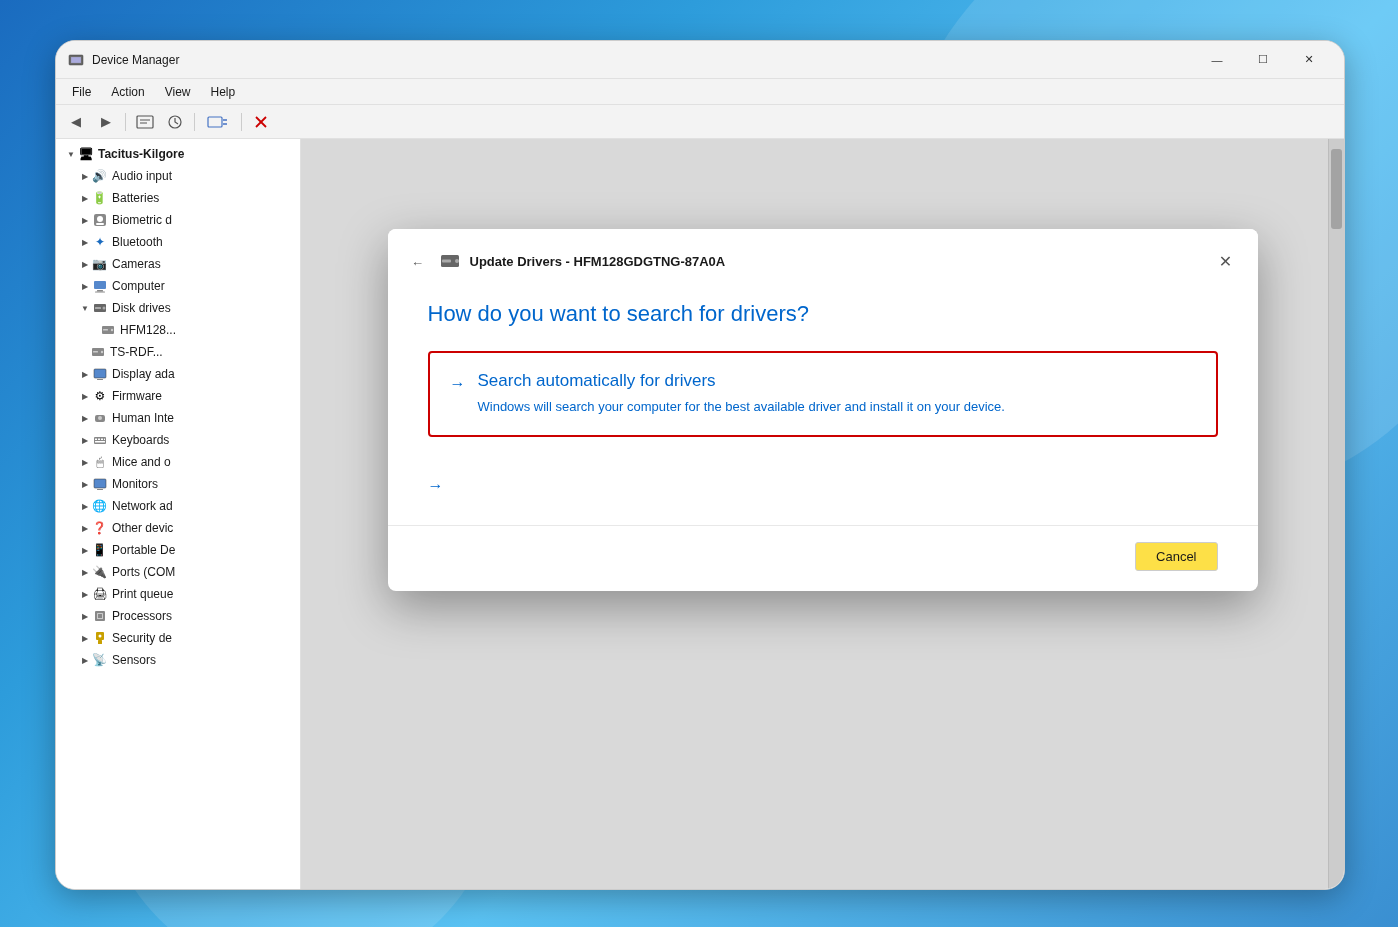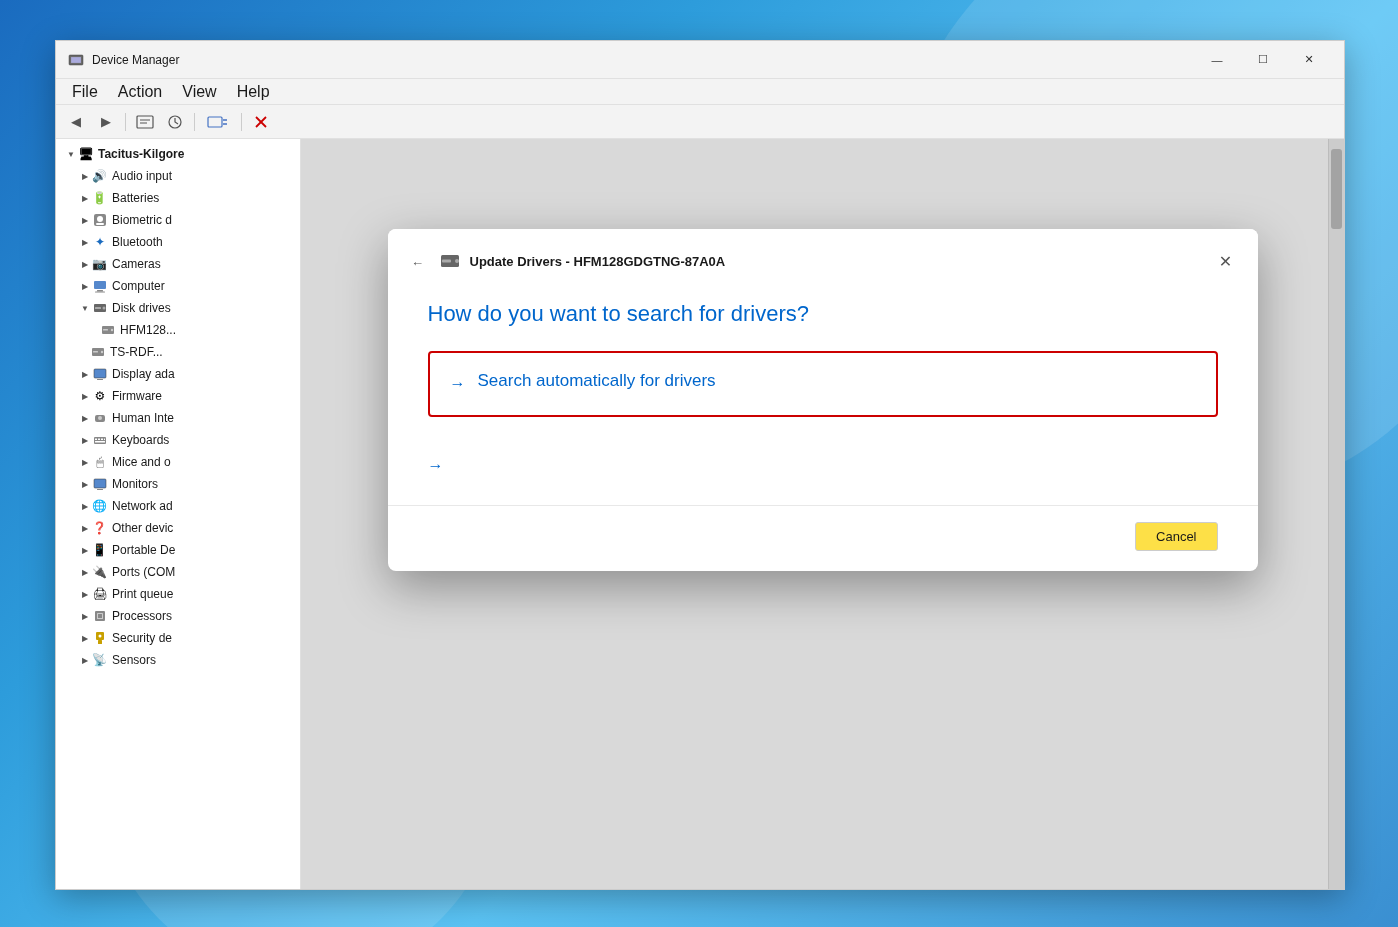--- a/index.html
+++ b/index.html
@@ -22,21 +22,21 @@
 
     
     .device-manager-window {
       position: absolute;
       top: 40px;
       left: 55px;
       width: 1290px;
       height: 850px;
       background: #f3f3f3;
       border: 1px solid #ccc;
-      border-radius: 0;
+      border-radius: 20px;
       box-shadow: 0 8px 32px rgba(0,0,0,0.3);
       overflow: hidden;
     }
 
     
     .title-bar {
       background: #f3f3f3;
       height: 38px;
       display: flex;
       align-items: center;
@@ -79,21 +79,21 @@
     .menu-bar {
       background: #f3f3f3;
       height: 26px;
       display: flex;
       align-items: center;
       padding: 0 8px;
       border-bottom: 1px solid #e0e0e0;
       gap: 4px;
     }
     .menu-item {
-      font-size: 16px;
+      font-size: 12px;
       color: #1a1a1a;
       padding: 2px 8px;
       cursor: pointer;
       border-radius: 3px;
     }
 
     
     .toolbar {
       background: #f3f3f3;
       height: 34px;
@@ -649,20 +649,22 @@
 
           <div class="dialog-body">
 
             <div class="dialog-heading">How do you want to search for drivers?</div>
 
             <div class="option-box">
               <div class="option-row">
                 <span class="option-arrow">→</span>
                 <div class="option-content">
                   <div class="option-title">Search automatically for drivers</div>
+                  <div class="option-desc">Windows will search your computer for the best available driver and install it on
+your device.</div>
                 </div>
               </div>
             </div>
 
             <div class="option-plain">
               <span class="option-arrow">→</span>
             </div>
 
           </div>
 

